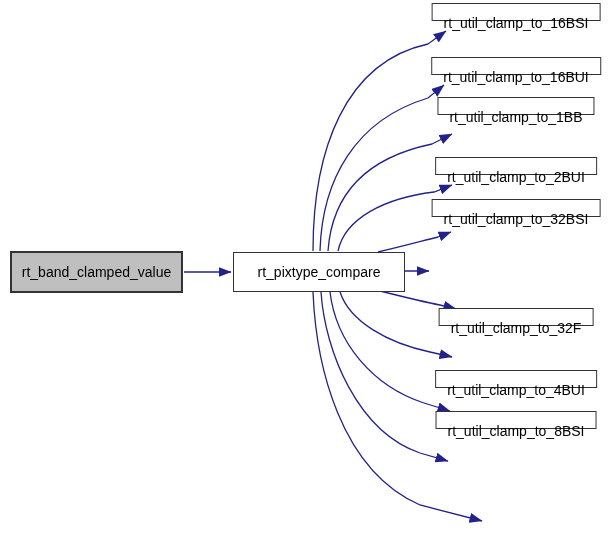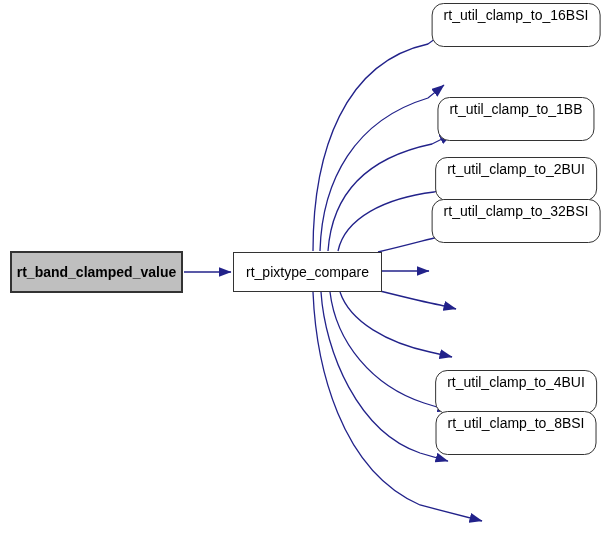--- a/index.html
+++ b/index.html
@@ -29,42 +29,40 @@
     border: 1.5px solid var(--node-border, #333);
     color: var(--text, #000);
     font-size: 14px;
     text-align: center;
     white-space: nowrap;
     cursor: pointer;
   }
   .callee {
     left: 516px;
     transform: translateX(-50%);
-    height: 44px;
+    height: 18px;
     line-height: 23px;
-    padding: 0 11px;
-    border-radius: 12px;
+    padding: 8px 11px;
   }
   .twoline {
     display: flex;
     flex-direction: column;
     justify-content: center;
     line-height: 18px;
     cursor: default;
   }
   .caller {
     left: 10px; top: 251px;
     width: 173px; height: 42px;
     border-width: 2px;
     background: var(--caller-fill, #bfbfbf);
-    font-weight: bold;
   }
   .intermediate {
     left: 233px; top: 252px;
-    width: 149px; height: 40px;
+    width: 172px; height: 40px;
     cursor: pointer;
   }
   .node span { display: block; }
 </style>
 </head>
 <body>
 
 <div class="canvas">
 
   <svg class="edges" viewBox="0 0 609 544" xmlns="http://www.w3.org/2000/svg">
@@ -89,19 +87,21 @@
 
   <div class="node caller twoline">
     <span>rt_band_clamped_value</span>
   </div>
 
   <div class="node intermediate twoline">
     <span>rt_pixtype_compare</span>
   </div>
 
   <div class="node callee" style="top:3px">rt_util_clamp_to_16BSI</div>
+  <div class="node callee" style="top:57px">rt_util_clamp_to_16BUI</div>
   <div class="node callee" style="top:97px">rt_util_clamp_to_1BB</div>
   <div class="node callee" style="top:157px">rt_util_clamp_to_2BUI</div>
   <div class="node callee" style="top:199px">rt_util_clamp_to_32BSI</div>
+  <div class="node callee" style="top:308px">rt_util_clamp_to_32F</div>
   <div class="node callee" style="top:370px">rt_util_clamp_to_4BUI</div>
   <div class="node callee" style="top:411px">rt_util_clamp_to_8BSI</div>
 
 </div>
 
 </body></html>

